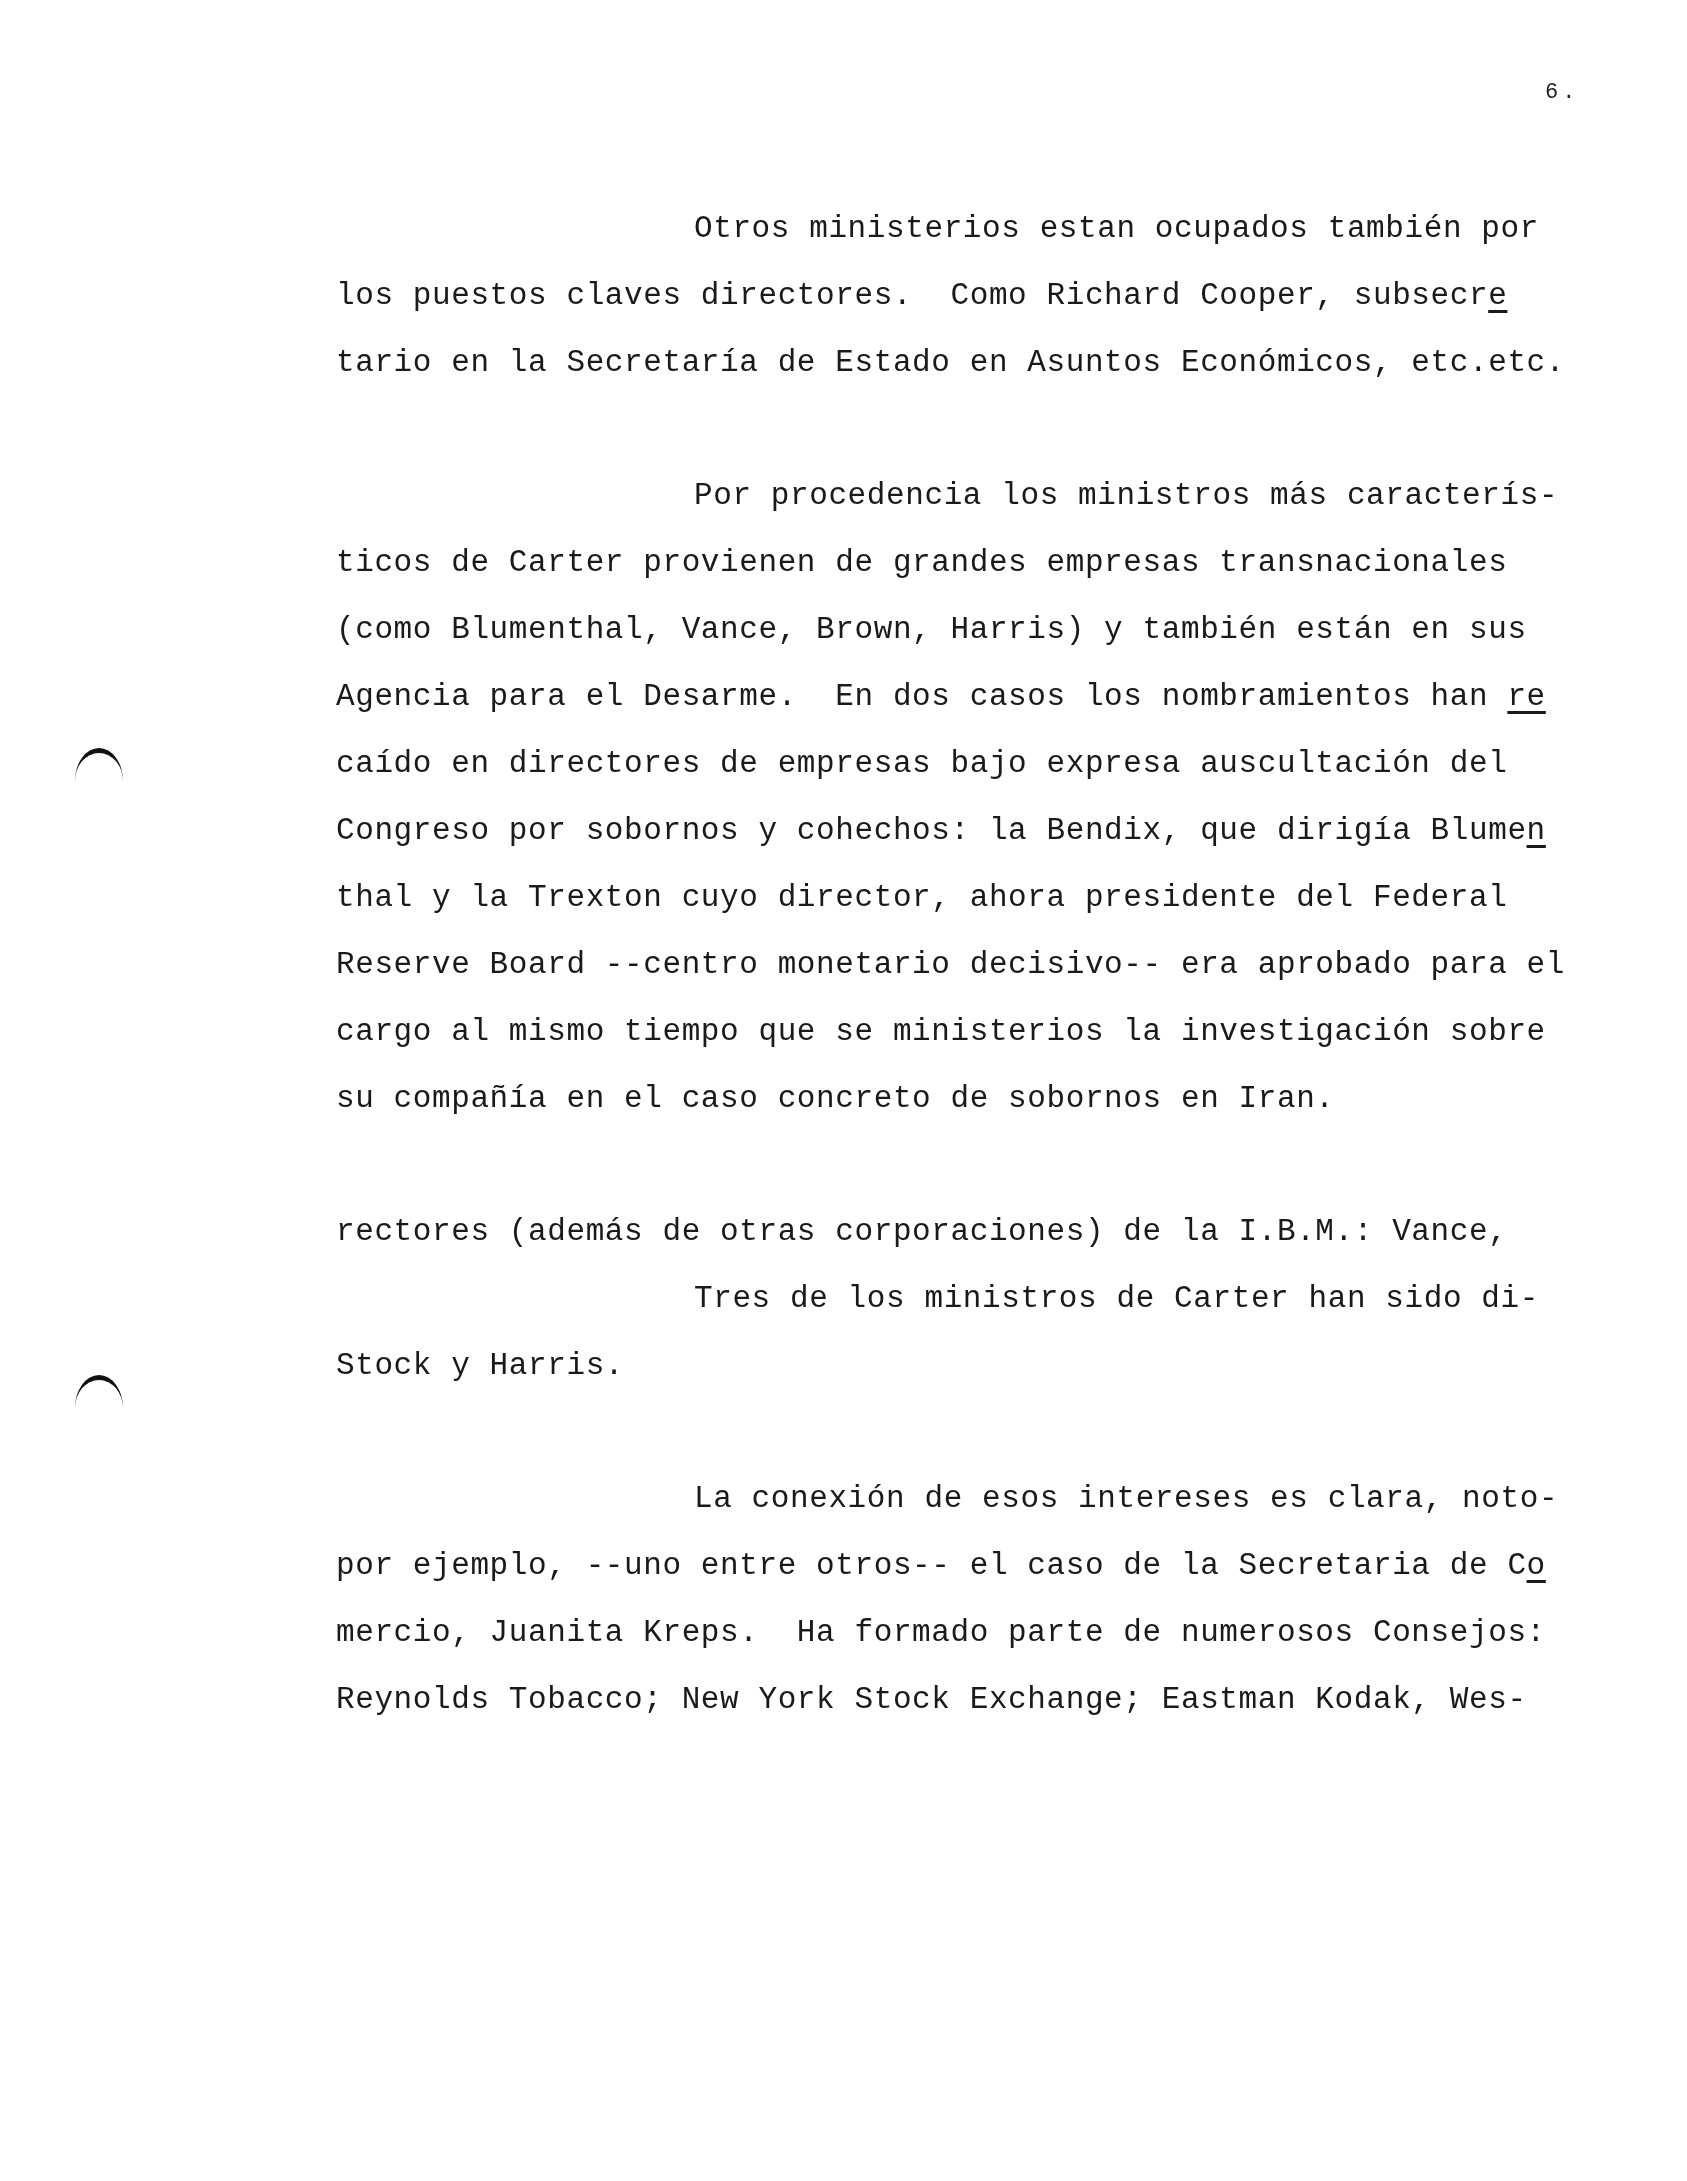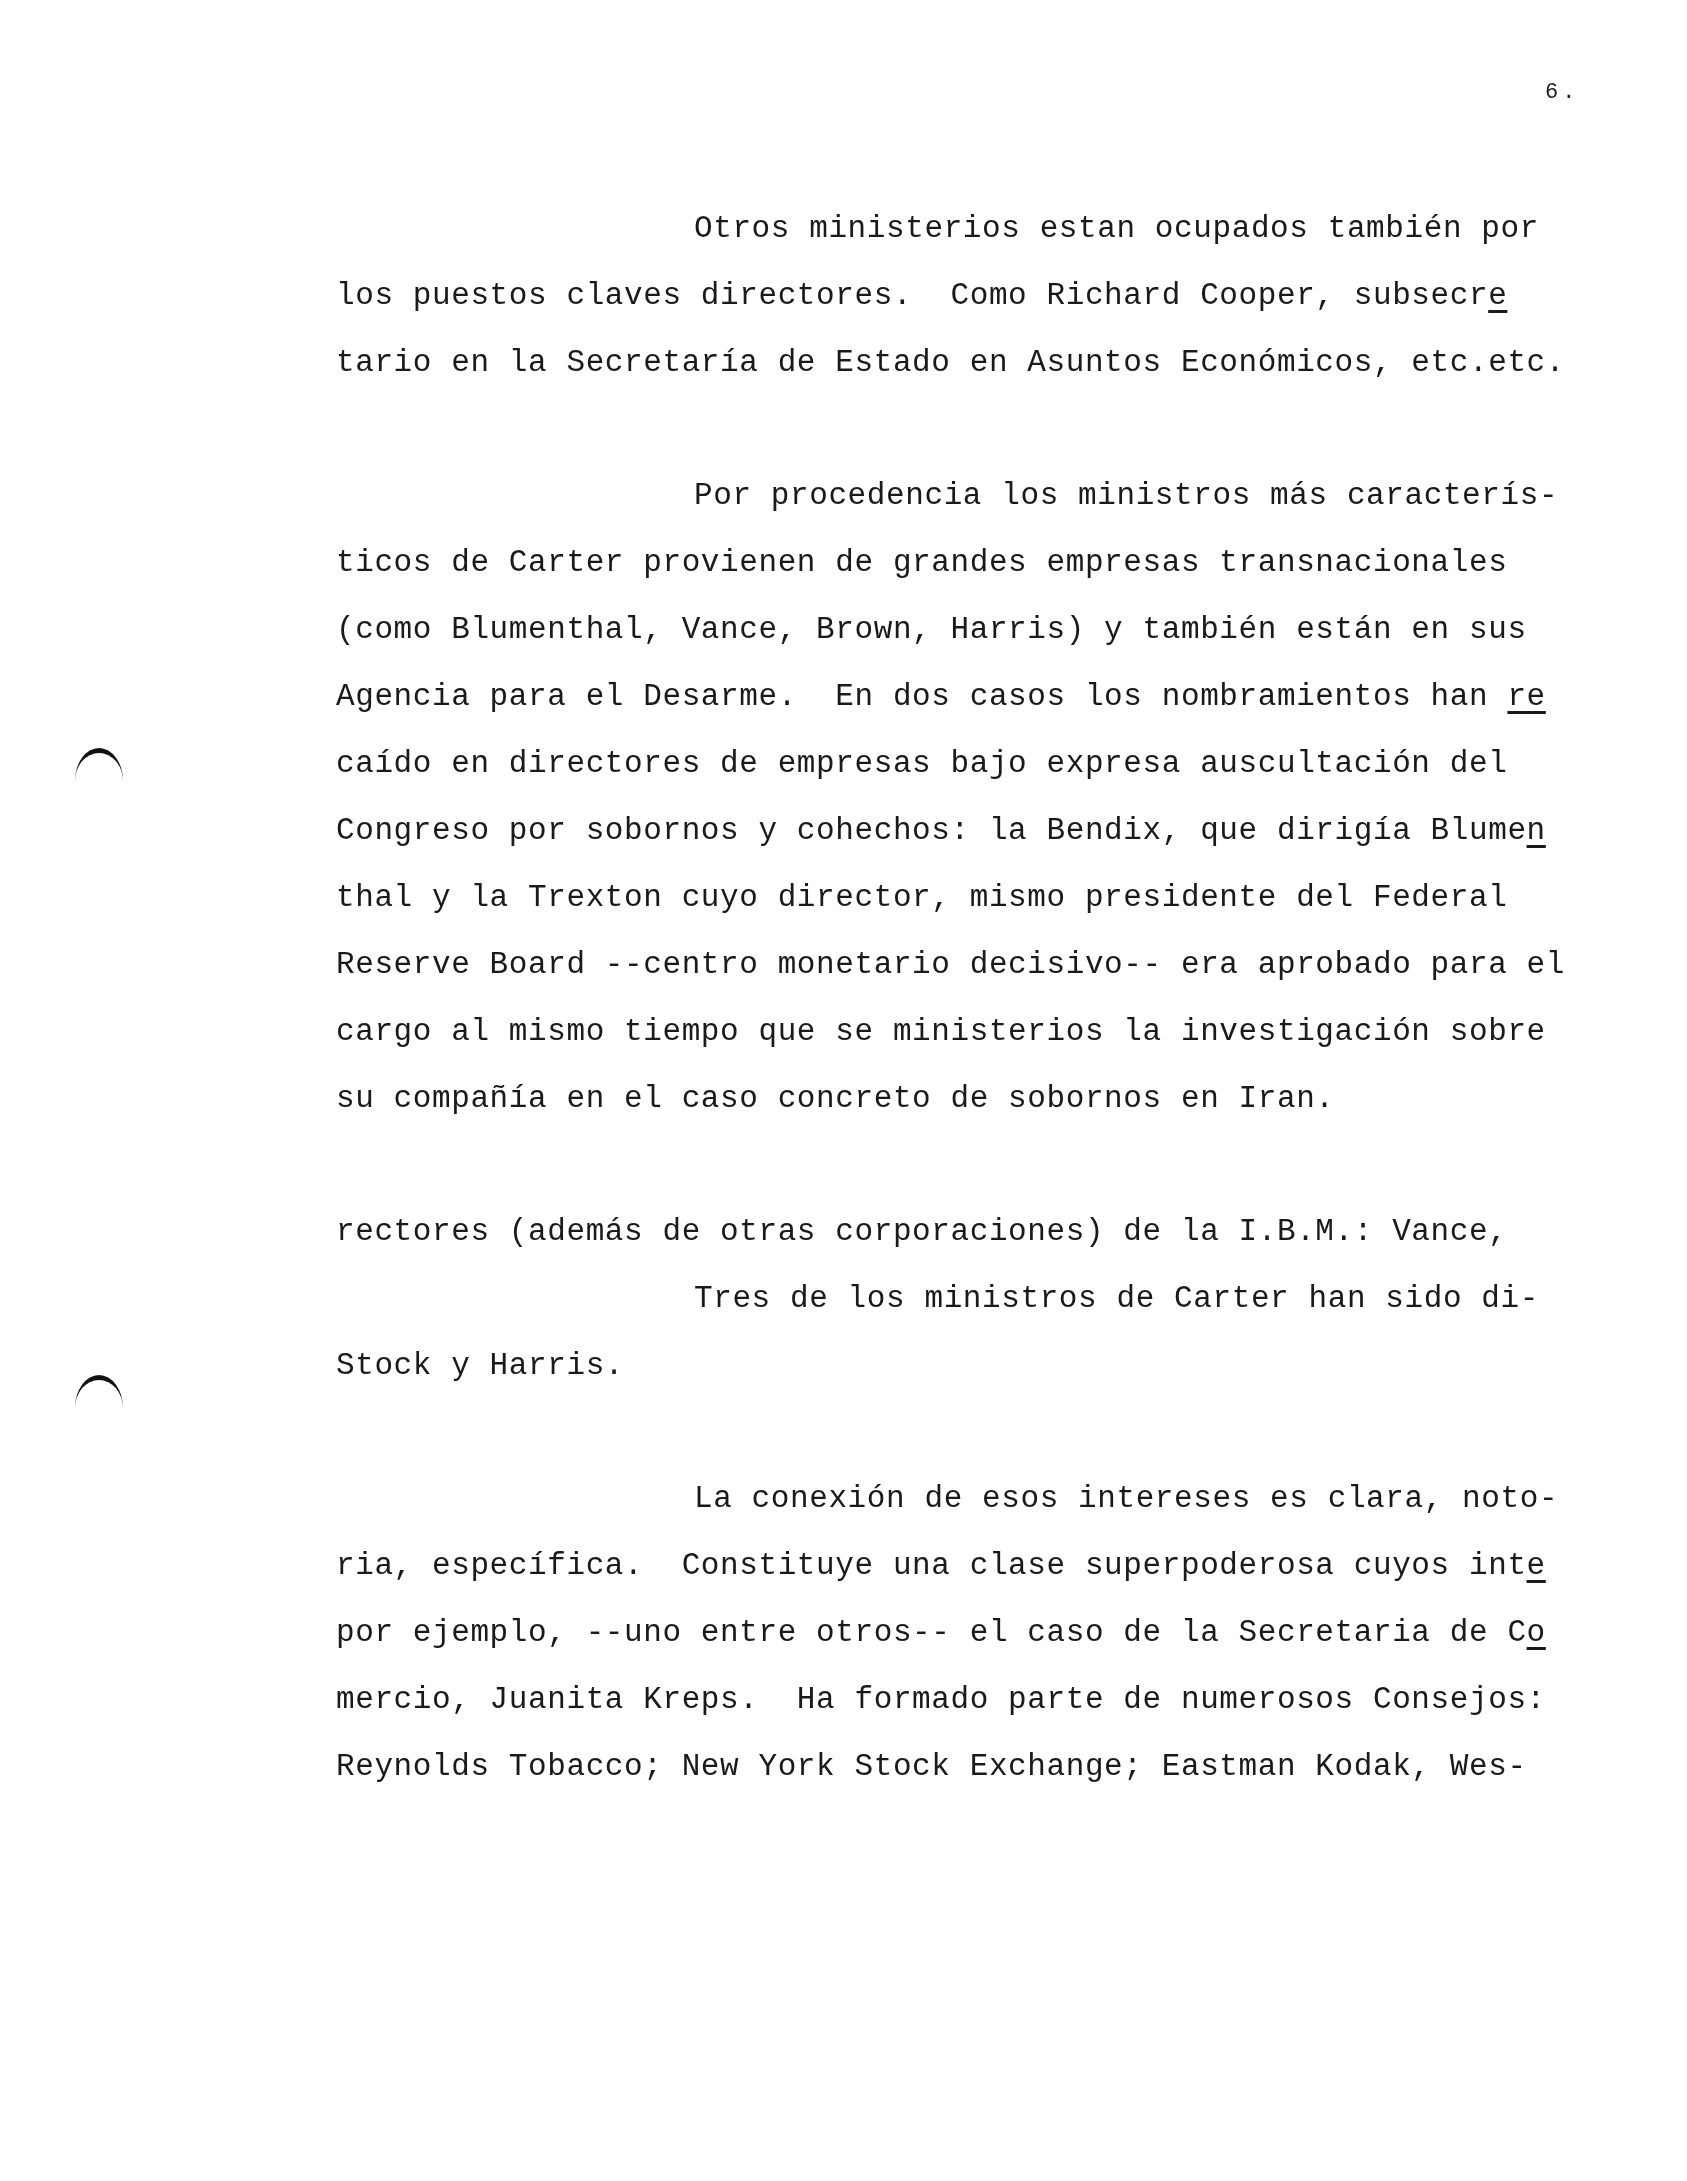--- a/index.html
+++ b/index.html
@@ -73,34 +73,33 @@
     <span class="line"><span>tario en la Secretaría de Estado en Asuntos Económicos, etc.etc.</span></span>
   </div>
 
   <div class="paragraph">
     <span class="line indent"><span>Por procedencia los ministros más caracterís-</span></span>
     <span class="line"><span>ticos de Carter provienen de grandes empresas transnacionales</span></span>
     <span class="line"><span>(como Blumenthal, Vance, Brown, Harris) y también están en sus</span></span>
     <span class="line"><span>Agencia para el Desarme.  En dos casos los nombramientos han </span><span class="ul">re</span></span>
     <span class="line"><span>caído en directores de empresas bajo expresa auscultación del</span></span>
     <span class="line"><span>Congreso por sobornos y cohechos: la Bendix, que dirigía Blume</span><span class="ul">n</span></span>
-    <span class="line"><span>thal y la Trexton cuyo director, mismo presidente del Federal</span></span>
+    <span class="line"><span>thal y la Trexton cuyo director, ahora presidente del Federal</span></span>
     <span class="line"><span>Reserve Board --centro monetario decisivo-- era aprobado para el</span></span>
     <span class="line"><span>cargo al mismo tiempo que se ministerios la investigación sobre</span></span>
     <span class="line"><span>su compañía en el caso concreto de sobornos en Iran.</span></span>
   </div>
 
   <div class="paragraph">
     <span class="line"><span>rectores (además de otras corporaciones) de la I.B.M.: Vance,</span></span>
     <span class="line indent"><span>Tres de los ministros de Carter han sido di-</span></span>
     <span class="line"><span>Stock y Harris.</span></span>
   </div>
 
   <div class="paragraph">
     <span class="line indent"><span>La conexión de esos intereses es clara, noto-</span></span>
-    <span class="line"><span>ria, específica.  Constituye una clase superpoderosa cuyos int</span><span class="ul">e</span></span>
     <span class="line"><span>por ejemplo, --uno entre otros-- el caso de la Secretaria de C</span><span class="ul">o</span></span>
     <span class="line"><span>mercio, Juanita Kreps.  Ha formado parte de numerosos Consejos:</span></span>
     <span class="line"><span>Reynolds Tobacco; New York Stock Exchange; Eastman Kodak, Wes-</span></span>
   </div>
 
 </div>
 
 
 </body></html>

